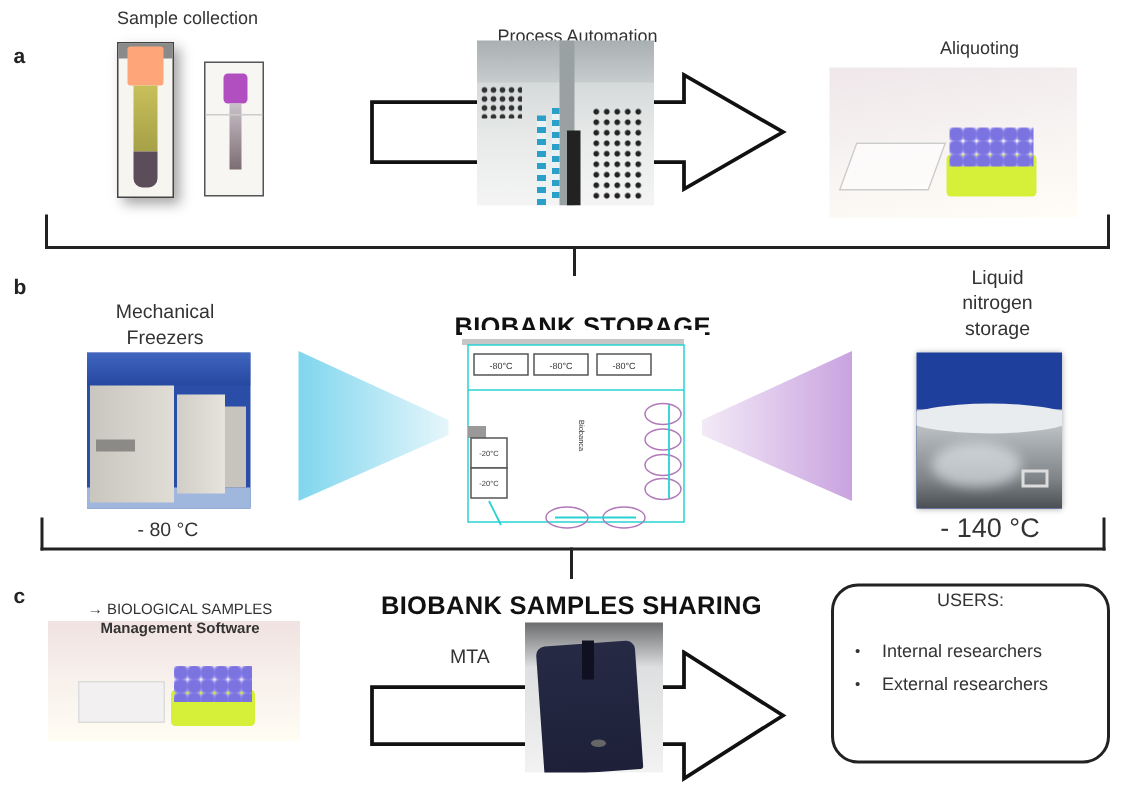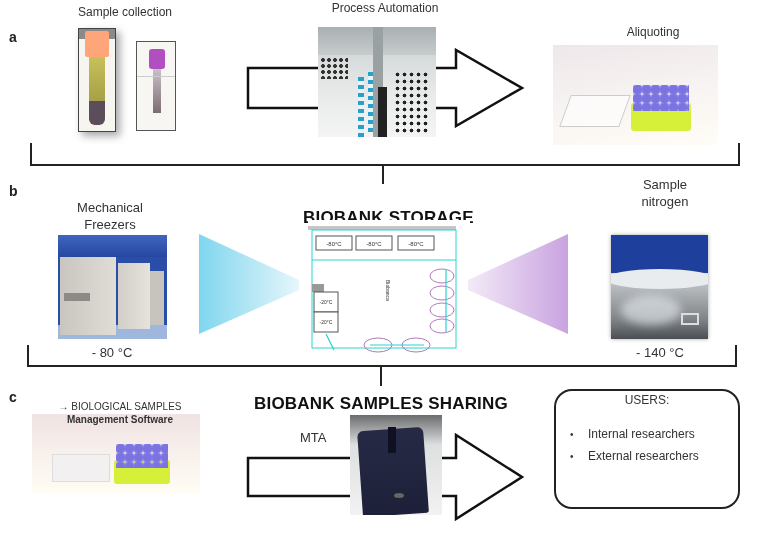--- a/index.html
+++ b/index.html
@@ -35,21 +35,21 @@
 <div class="abs" style="left:136px;top:41px;width:38px;height:88px;border:1px solid #555;background:#f8f6f2;">
   <div style="position:absolute;left:12px;top:7px;width:16px;height:20px;background:#b24fc0;border-radius:3px;"></div>
   <div style="position:absolute;left:16px;top:27px;width:8px;height:44px;background:linear-gradient(#c9c0c8,#7c6d74);"></div>
   <div style="position:absolute;left:0;top:34px;width:38px;height:1px;background:#ccc;"></div>
 </div>
 
 <svg class="abs" style="left:246px;top:48px;" width="280" height="80">
   <path d="M2,20 L210,20 L210,2 L276,40 L210,78 L210,60 L2,60 Z" fill="#fff" stroke="#111" stroke-width="2.5"></path>
 </svg>
 
-<div class="abs cap" style="left:300px;top:0;width:170px;">Process Automation</div>
+<div class="abs cap" style="left:300px;top:16px;width:170px;">Process Automation</div>
 
 <div class="abs photo" style="left:318px;top:27px;width:118px;height:110px;background:linear-gradient(180deg,#c2c7c8 0%,#d9dcdc 30%,#e8eaea 60%,#f4f4f4 100%);filter:blur(0.4px);">
   <div style="position:absolute;left:0;top:0;width:118px;height:28px;background:linear-gradient(#a9b0b2,#c7cccd);"></div>
   <div style="position:absolute;left:55px;top:0;width:10px;height:110px;background:#9aa1a3;"></div>
   <div style="position:absolute;left:60px;top:60px;width:9px;height:50px;background:#222;"></div>
   <div style="position:absolute;left:40px;top:50px;width:6px;height:60px;background:repeating-linear-gradient(#2aa0c8 0 4px,#e9f2f5 4px 8px);"></div>
   <div style="position:absolute;left:50px;top:45px;width:5px;height:60px;background:repeating-linear-gradient(#2aa0c8 0 4px,#e9f2f5 4px 8px);"></div>
   <div style="position:absolute;left:76px;top:44px;width:36px;height:62px;background:radial-gradient(circle,#222 1.6px,transparent 2.2px) 0 0/7px 7px;"></div>
   <div style="position:absolute;left:2px;top:30px;width:28px;height:22px;background:radial-gradient(circle,#333 1.6px,transparent 2.2px) 0 0/6px 6px;"></div>
 </div>
@@ -134,31 +134,32 @@
   <defs>
     <linearGradient id="purpleGrad" x1="0" x2="1" y1="0" y2="0">
       <stop offset="0" stop-color="#f3eaf7"></stop>
       <stop offset="1" stop-color="#c9a3e0"></stop>
     </linearGradient>
   </defs>
   <polygon points="102,2 2,48 2,58 102,102" fill="url(#purpleGrad)"></polygon>
 </svg>
 
 <div class="abs cap" style="left:615px;top:176px;width:100px;font-size:13px;">
-  <div>Sample</div>
+  <div>Liquid</div>
   <div>nitrogen</div>
+  <div>storage</div>
 </div>
 
 <div class="abs photo" style="left:611px;top:235px;width:97px;height:104px;background:#1f3f9c;box-shadow:0 0 4px rgba(0,0,0,0.35);">
   <div style="position:absolute;left:0;top:38px;width:97px;height:66px;background:linear-gradient(#cfd3d6,#7f8488 70%,#4b4f53);"></div>
   <div style="position:absolute;left:-6px;top:34px;width:110px;height:20px;border-radius:50%;background:#e8ecef;"></div>
   <div style="position:absolute;left:10px;top:60px;width:60px;height:30px;background:rgba(230,235,240,0.6);border-radius:50%;filter:blur(4px);"></div>
   <div style="position:absolute;left:70px;top:78px;width:14px;height:8px;border:2px solid #ddd;"></div>
 </div>
-<div class="abs cap" style="left:610px;top:344px;width:100px;font-size:13px;">- 140 °C</div>
+<div class="abs cap" style="left:610px;top:344px;width:100px;font-size:18px;">- 140 °C</div>
 
 <div class="abs bracket" style="left:27px;top:345px;width:706px;height:20px;"></div>
 <div class="abs stem" style="left:380px;top:365px;height:21px;"></div>
 
 <div class="abs panel-letter" style="left:9px;top:389px;">c</div>
 
 <div class="abs photo" style="left:32px;top:414px;width:168px;height:80px;background:linear-gradient(180deg,#f0e2e2 0%,#f6eeea 40%,#fffdf4 100%);">
   <div style="position:absolute;left:20px;top:40px;width:56px;height:26px;background:#f2f0f1;border:1px solid #ddd;"></div>
   <div style="position:absolute;left:82px;top:46px;width:56px;height:24px;background:#d6f03a;border-radius:3px;"></div>
   <div style="position:absolute;left:84px;top:30px;width:52px;height:24px;background:radial-gradient(circle,#7b73e0 4px,#9c94ee 5px,transparent 6px) 0 0/9px 9px;"></div>

